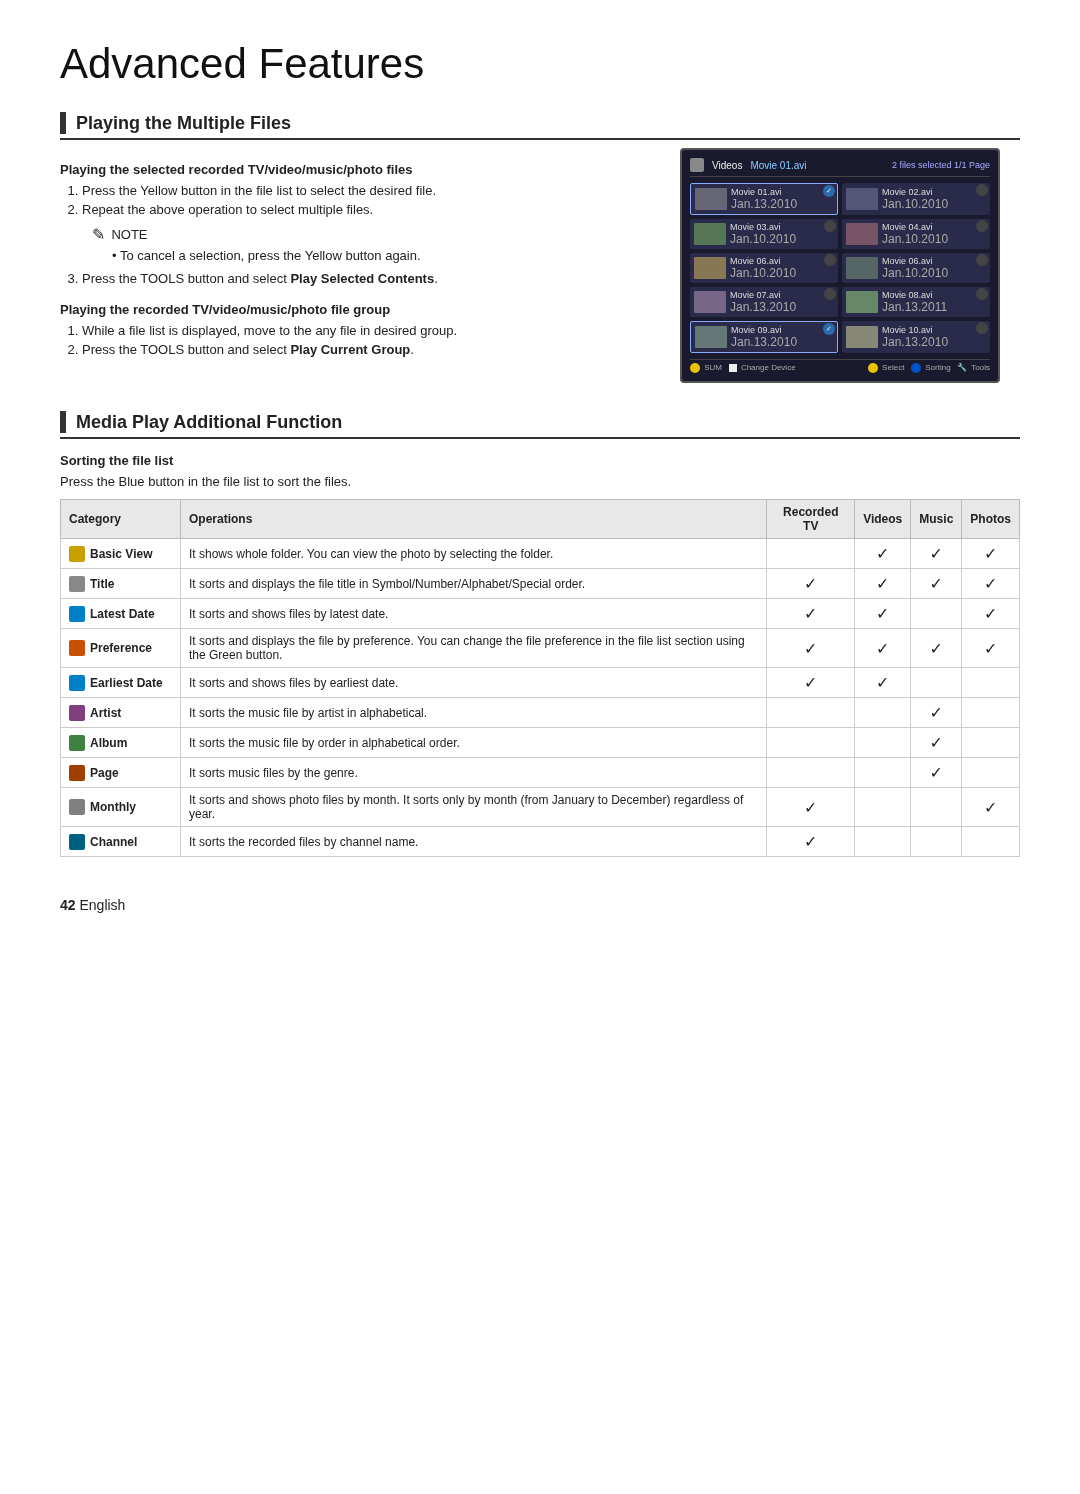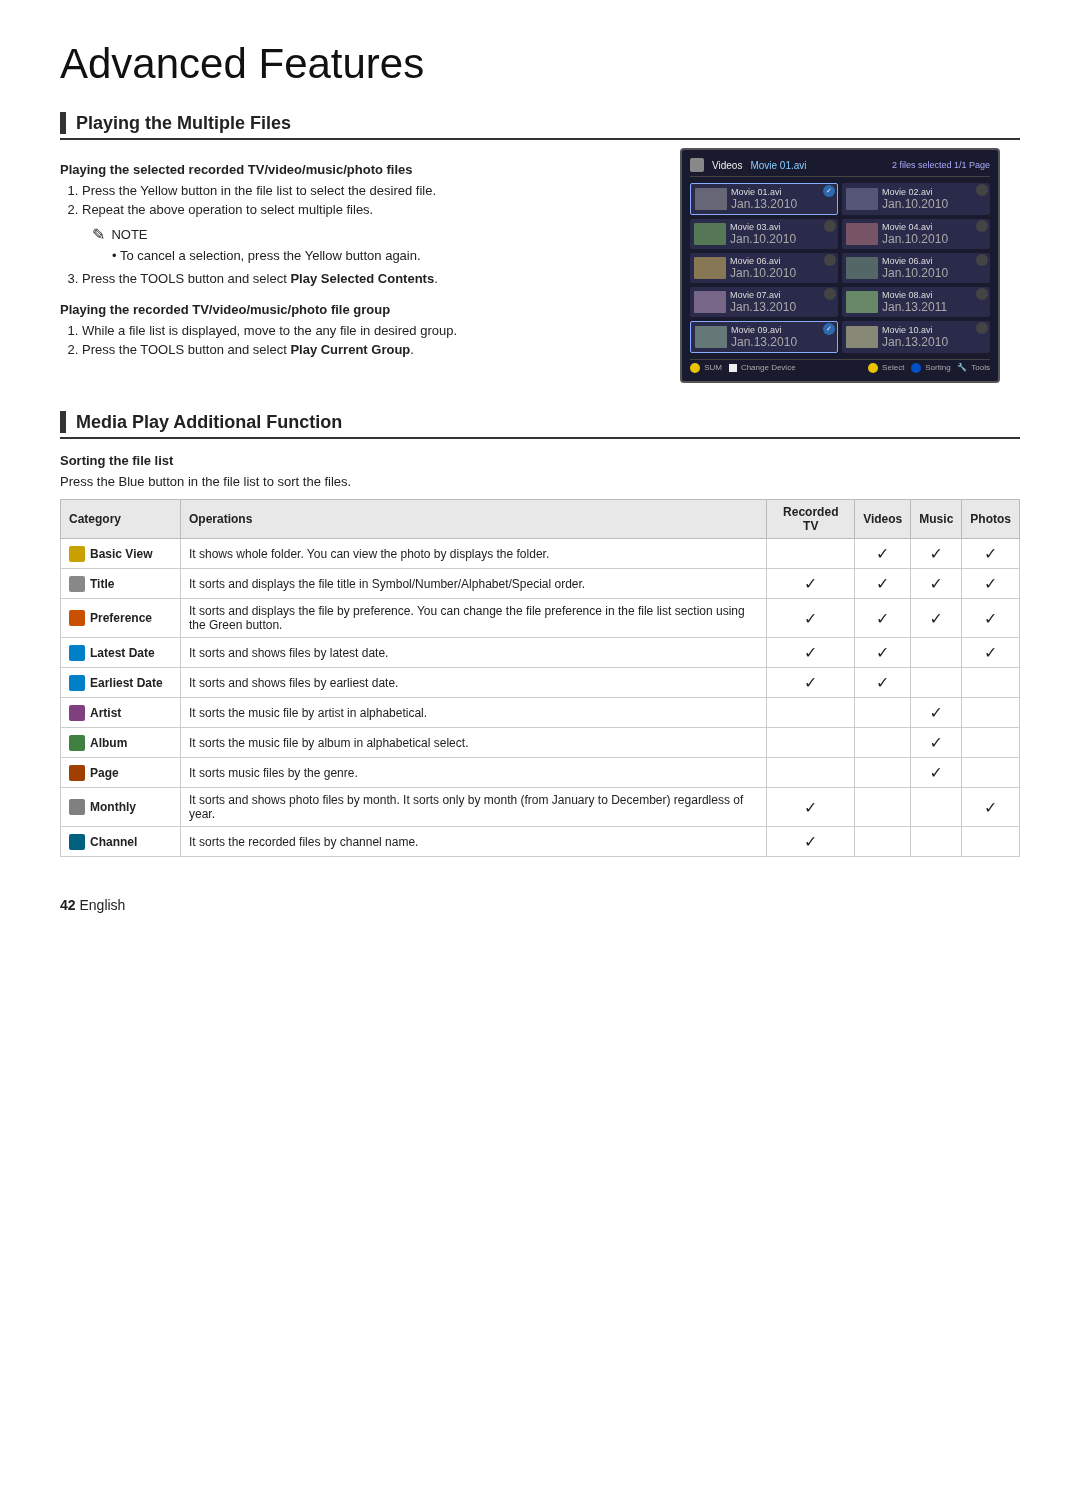--- a/index.html
+++ b/index.html
@@ -431,21 +431,21 @@
       </tr>
     </thead>
     <tbody id="sort-table-body">
     <tr>
           <td style="font-weight: bold; white-space: nowrap;">
             <div class="cat-td-wrapper">
               <span class="cat-icon" style="background: rgb(200, 160, 0);"></span>
               <span>Basic View</span>
             </div>
           </td>
-          <td style="font-size: 12px;">It shows whole folder. You can view the photo by displays the folder.</td>
+          <td style="font-size: 12px;">It shows whole folder. You can view the photo by selecting the folder.</td>
           <td class="check-cell" style="text-align: center; font-size: 16px;"></td>
           <td class="check-cell" style="text-align: center; font-size: 16px;">✓</td>
           <td class="check-cell" style="text-align: center; font-size: 16px;">✓</td>
           <td class="check-cell" style="text-align: center; font-size: 16px;">✓</td>
         </tr>
         <tr>
           <td style="font-weight: bold; white-space: nowrap;">
             <div class="cat-td-wrapper">
               <span class="cat-icon" style="background: rgb(136, 136, 136);"></span>
               <span>Title</span>
@@ -453,47 +453,47 @@
           </td>
           <td style="font-size: 12px;">It sorts and displays the file title in Symbol/Number/Alphabet/Special order.</td>
           <td class="check-cell" style="text-align: center; font-size: 16px;">✓</td>
           <td class="check-cell" style="text-align: center; font-size: 16px;">✓</td>
           <td class="check-cell" style="text-align: center; font-size: 16px;">✓</td>
           <td class="check-cell" style="text-align: center; font-size: 16px;">✓</td>
         </tr>
         <tr>
           <td style="font-weight: bold; white-space: nowrap;">
             <div class="cat-td-wrapper">
+              <span class="cat-icon" style="background: rgb(0, 128, 200);"></span>
+              <span>Latest Date</span>
+            </div>
+          </td>
+          <td style="font-size: 12px;">It sorts and shows files by latest date.</td>
+          <td class="check-cell" style="text-align: center; font-size: 16px;">✓</td>
+          <td class="check-cell" style="text-align: center; font-size: 16px;">✓</td>
+          <td class="check-cell" style="text-align: center; font-size: 16px;"></td>
+          <td class="check-cell" style="text-align: center; font-size: 16px;">✓</td>
+        </tr>
+        <tr>
+          <td style="font-weight: bold; white-space: nowrap;">
+            <div class="cat-td-wrapper">
               <span class="cat-icon" style="background: rgb(200, 80, 0);"></span>
               <span>Preference</span>
             </div>
           </td>
           <td style="font-size: 12px;">It sorts and displays the file by preference. You can change the file preference in the file list section using the Green button.</td>
           <td class="check-cell" style="text-align: center; font-size: 16px;">✓</td>
           <td class="check-cell" style="text-align: center; font-size: 16px;">✓</td>
           <td class="check-cell" style="text-align: center; font-size: 16px;">✓</td>
           <td class="check-cell" style="text-align: center; font-size: 16px;">✓</td>
         </tr>
         <tr>
           <td style="font-weight: bold; white-space: nowrap;">
             <div class="cat-td-wrapper">
               <span class="cat-icon" style="background: rgb(0, 128, 200);"></span>
-              <span>Latest Date</span>
-            </div>
-          </td>
-          <td style="font-size: 12px;">It sorts and shows files by latest date.</td>
-          <td class="check-cell" style="text-align: center; font-size: 16px;">✓</td>
-          <td class="check-cell" style="text-align: center; font-size: 16px;">✓</td>
-          <td class="check-cell" style="text-align: center; font-size: 16px;"></td>
-          <td class="check-cell" style="text-align: center; font-size: 16px;">✓</td>
-        </tr>
-        <tr>
-          <td style="font-weight: bold; white-space: nowrap;">
-            <div class="cat-td-wrapper">
-              <span class="cat-icon" style="background: rgb(0, 128, 200);"></span>
               <span>Earliest Date</span>
             </div>
           </td>
           <td style="font-size: 12px;">It sorts and shows files by earliest date.</td>
           <td class="check-cell" style="text-align: center; font-size: 16px;">✓</td>
           <td class="check-cell" style="text-align: center; font-size: 16px;">✓</td>
           <td class="check-cell" style="text-align: center; font-size: 16px;"></td>
           <td class="check-cell" style="text-align: center; font-size: 16px;"></td>
         </tr>
         <tr>
@@ -509,21 +509,21 @@
           <td class="check-cell" style="text-align: center; font-size: 16px;">✓</td>
           <td class="check-cell" style="text-align: center; font-size: 16px;"></td>
         </tr>
         <tr>
           <td style="font-weight: bold; white-space: nowrap;">
             <div class="cat-td-wrapper">
               <span class="cat-icon" style="background: rgb(64, 128, 64);"></span>
               <span>Album</span>
             </div>
           </td>
-          <td style="font-size: 12px;">It sorts the music file by album in alphabetical select.</td>
+          <td style="font-size: 12px;">It sorts the music file by order in alphabetical order.</td>
           <td class="check-cell" style="text-align: center; font-size: 16px;"></td>
           <td class="check-cell" style="text-align: center; font-size: 16px;"></td>
           <td class="check-cell" style="text-align: center; font-size: 16px;">✓</td>
           <td class="check-cell" style="text-align: center; font-size: 16px;"></td>
         </tr>
         <tr>
           <td style="font-weight: bold; white-space: nowrap;">
             <div class="cat-td-wrapper">
               <span class="cat-icon" style="background: rgb(160, 64, 0);"></span>
               <span>Page</span>

